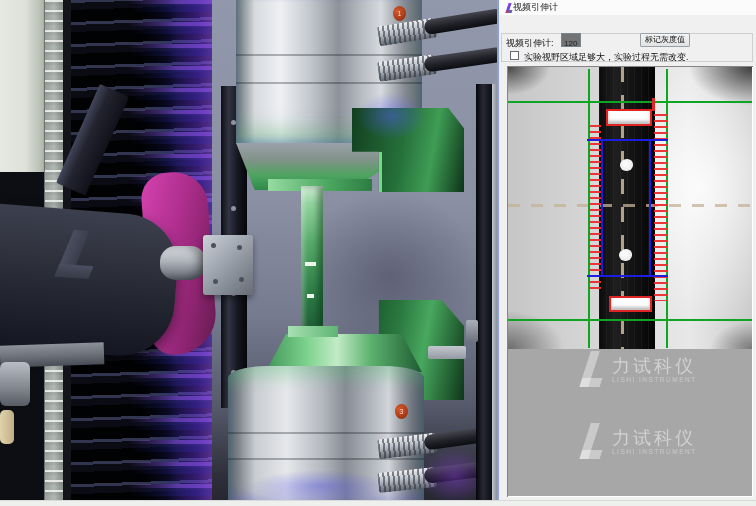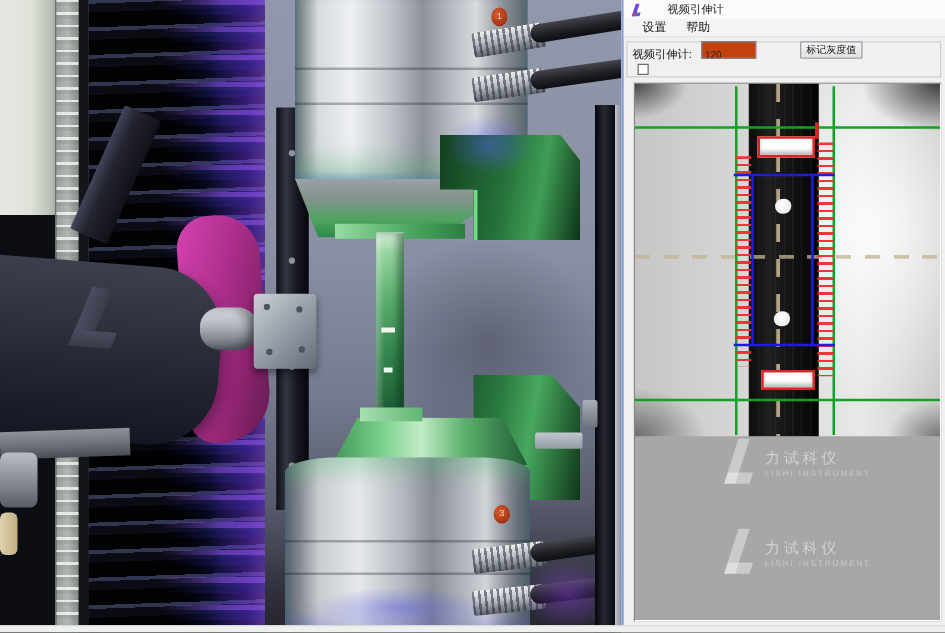--- a/index.html
+++ b/index.html
@@ -101,30 +101,30 @@
   .ph-glow{border-radius:50%;}
 
   .ph-post{left:476px;top:84px;width:16px;height:422px;
     background:linear-gradient(90deg,#05060a 0%,#272833 45%,#0b0c12 100%);}
   .ph-postedge{left:492px;top:84px;width:5px;height:422px;background:linear-gradient(90deg,#c3c7d1,#8b8f9b);}
   .ph-wallbar{left:428px;top:346px;width:38px;height:13px;border-radius:2px;background:linear-gradient(180deg,#c2c7cf,#949aa4);}
   .ph-hinge{left:466px;top:320px;width:12px;height:22px;border-radius:2px;background:linear-gradient(180deg,#aab0ba,#6c727c);}
 
   
   .win{left:497px;top:0;width:259px;height:506px;background:#f0f0f0;border-left:2px solid #8aa0d8;}
-  .titlebar{left:0;top:0;width:100%;height:15px;background:#fbfbfb;display:flex;align-items:center;gap:21px;padding-left:5px;}
+  .titlebar{left:0;top:0;width:100%;height:15px;background:#fbfbfb;display:flex;align-items:center;gap:0;padding-left:5px;}
   .titlebar .logoL{width:9px;height:10px;flex:none;}
   .titlebar .b1{left:3px;top:0;width:3px;height:10px;background:linear-gradient(180deg,#8a3fe0,#4050d8);}
   .titlebar .b2{left:2px;bottom:0;width:6px;height:3px;background:linear-gradient(90deg,#d03a6a,#2f6fe0);}
   .title-text{font-size:9px;color:#1c1c1c;}
   .menubar{left:0;top:15px;width:100%;height:15px;background:#f4f4f4;border-bottom:1px solid #e2e2e2;display:flex;align-items:center;gap:2px;padding-left:8px;}
   .menu-item{font-size:9.5px;color:#111;padding:1px 7px;}
   .groupbox{left:2px;top:33px;width:252px;height:29px;border:1px solid #cfcfcf;background:#f0f0f0;}
   .ctl-label{left:7px;top:37px;font-size:9px;color:#111;}
-  .ctl-input{left:62px;top:33px;width:44px;height:14px;border:1px solid #7d838c;background:#c2410c;font-size:8px;color:#222;
+  .ctl-input{left:62px;top:33px;width:20px;height:14px;border:1px solid #7d838c;background:#737373;font-size:8px;color:#222;
     font-family:"Liberation Sans","DejaVu Sans",sans-serif;padding:7px 0 0 2px;}
   .ctl-btn{left:141px;top:33px;width:50px;height:14px;border:1px solid #9aa0a8;background:linear-gradient(180deg,#f4f4f4,#e2e2e2);
     font-size:8px;color:#111;text-align:center;line-height:12px;border-radius:1px;}
   .ctl-check{left:11px;top:51px;width:9px;height:9px;border:1px solid #676c73;background:#fff;}
   .ctl-checklabel{left:25px;top:51px;font-size:9px;color:#111;}
 
   .video{left:8px;top:66px;width:246px;height:431px;background:#a7a7a7;
     box-shadow:inset 1px 1px 0 #858585, inset -1px -1px 0 #ffffff;}
   .feed{left:1px;top:1px;width:244px;height:282px;
     background:
@@ -145,21 +145,21 @@
   .tanh{left:0;top:137px;width:244px;height:3px;
     background:repeating-linear-gradient(90deg,var(--centerline-tan,#cdbda0) 0 12px,transparent 12px 23px);opacity:.75;}
   .hatch{background:repeating-linear-gradient(180deg,rgba(235,45,45,.95) 0 2px,transparent 2px 6px);}
   .marker{background:#fdfdfd;border:2px solid var(--overlay-red,#e02424);box-shadow:inset 0 -3px 3px rgba(150,150,150,.6);}
   .bl{background:var(--overlay-blue,#1d1de0);}
   .wdot{border-radius:55% 45% 50% 50%;background:radial-gradient(circle at 45% 40%,#ffffff,#e9e9e9 80%);}
   .wm{display:flex;align-items:center;gap:7px;}
   .wm .logoL{width:30px;height:36px;flex:none;}
   .wm .b1{left:10px;top:0;width:9px;height:36px;background:rgba(255,255,255,.40);}
   .wm .b2{left:6px;bottom:0;width:20px;height:9px;background:rgba(255,255,255,.40);}
-  .wm-cn{font-size:12px;letter-spacing:3px;color:rgba(255,255,255,.48);line-height:20px;}
+  .wm-cn{font-size:18px;letter-spacing:3px;color:rgba(255,255,255,.48);line-height:20px;}
   .wm-en{font-size:6.5px;letter-spacing:1.5px;color:rgba(255,255,255,.38);}
   .footer{left:0;top:500px;width:756px;height:6px;background:#eef0ee;border-top:1px solid #d8dad8;}
 </style>
 </head>
 <body>
 
 <div class="screen">
 
   <div class="a photo">
     <div class="a ph-shadow"></div>
@@ -236,30 +236,27 @@
   </div>
 
   <div class="a win">
     <div class="a titlebar">
       <span class="logoL">
           <span class="b1"></span>
           <span class="b2"></span>
         </span>
       <span class="title-text">视频引伸计</span>
     </div>
-    <div class="a menubar">
-      <span class="menu-item">设置</span>
-      <span class="menu-item">帮助</span>
-    </div>
 
     <div class="a groupbox"></div>
     <span class="a ctl-label">视频引伸计:</span>
     <input class="a ctl-input" value="120" style="">
     <div class="a ctl-btn">标记灰度值</div>
     <span class="a ctl-check"></span>
+    <span class="a ctl-checklabel">实验视野区域足够大，实验过程无需改变.</span>
 
     <div class="a video">
       <div class="a feed">
         <div class="a spec-strip"></div>
         <div class="a tanv"></div>
         <div class="a tanh"></div>
         <div class="a gv" style="left:80px;top:2px;height:279px"></div>
         <div class="a gv" style="left:158px;top:2px;height:279px"></div>
         <div class="a gh" style="left:0;top:34px;width:244px"></div>
         <div class="a gh" style="left:0;top:252px;width:244px"></div>

